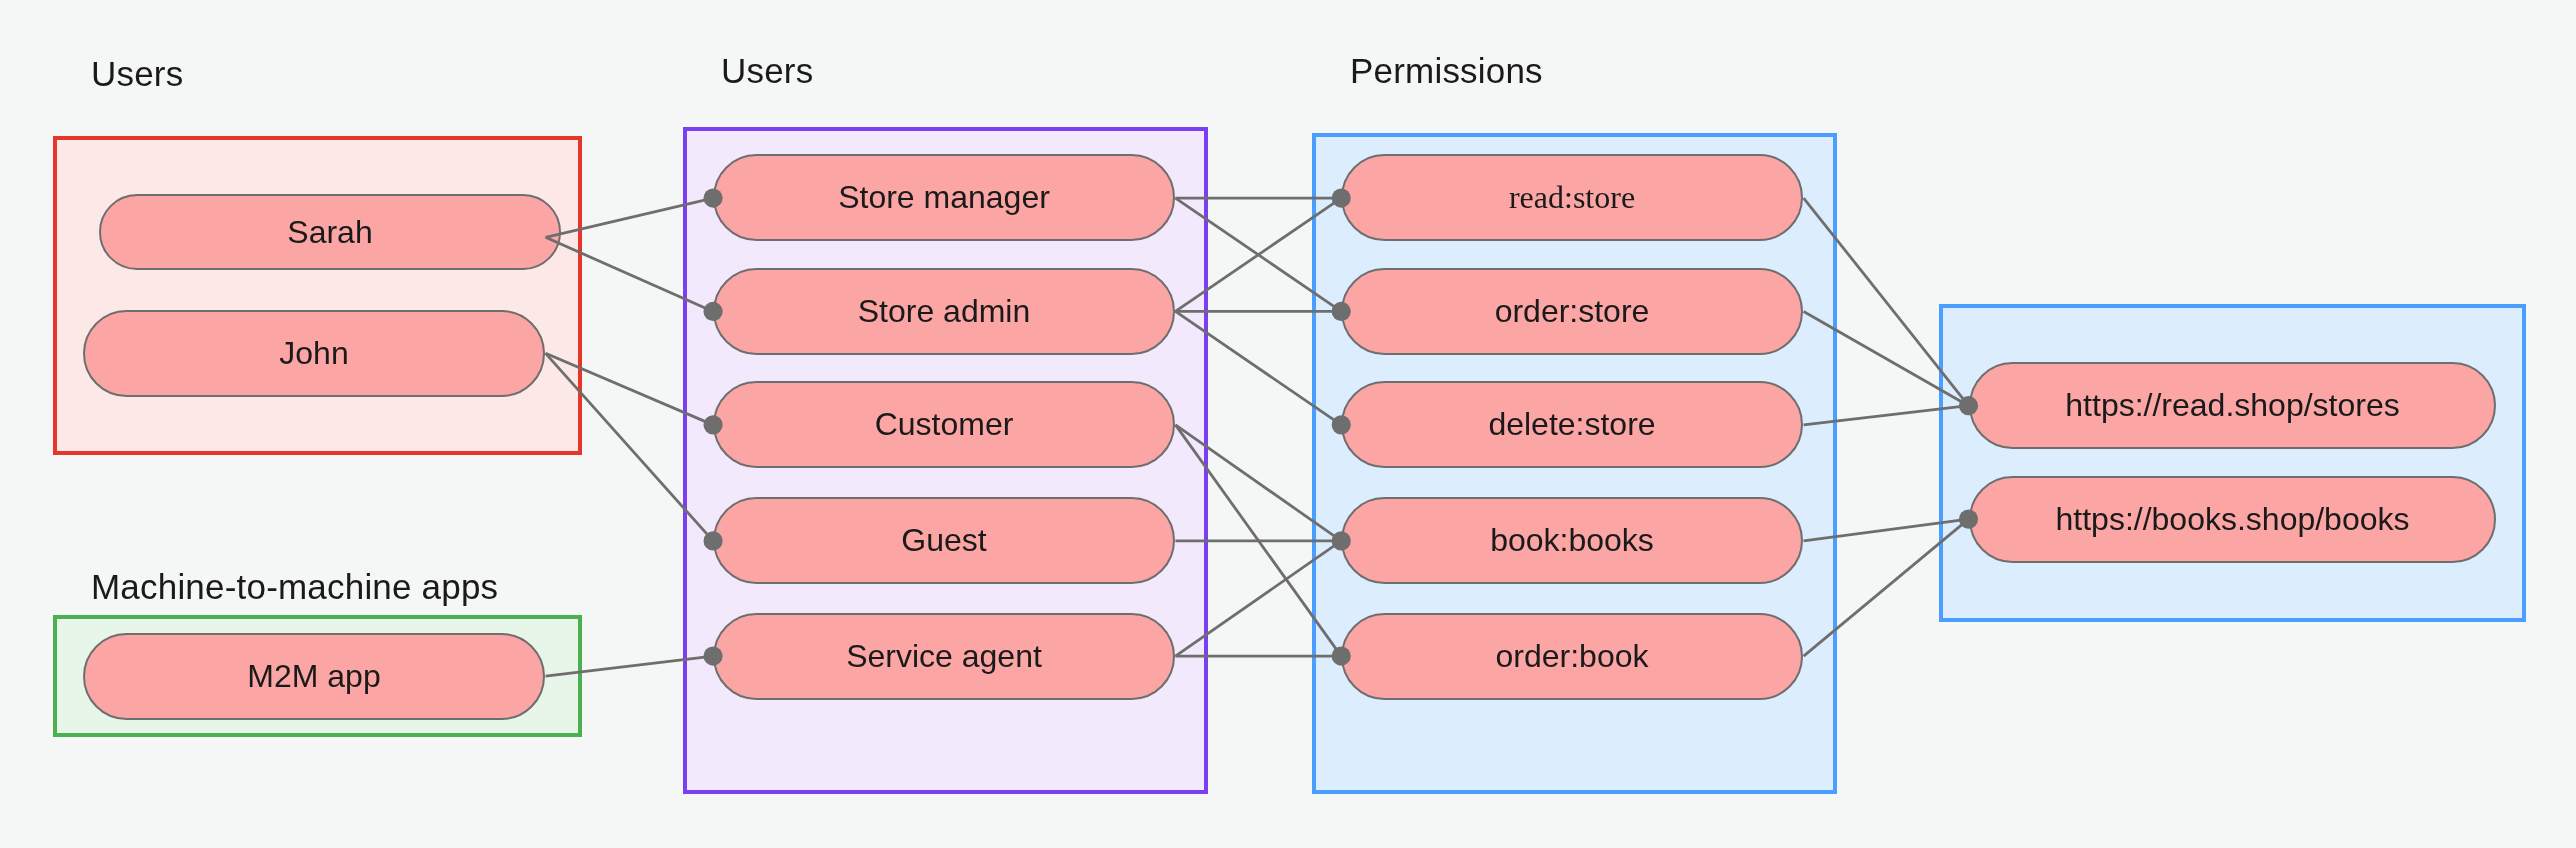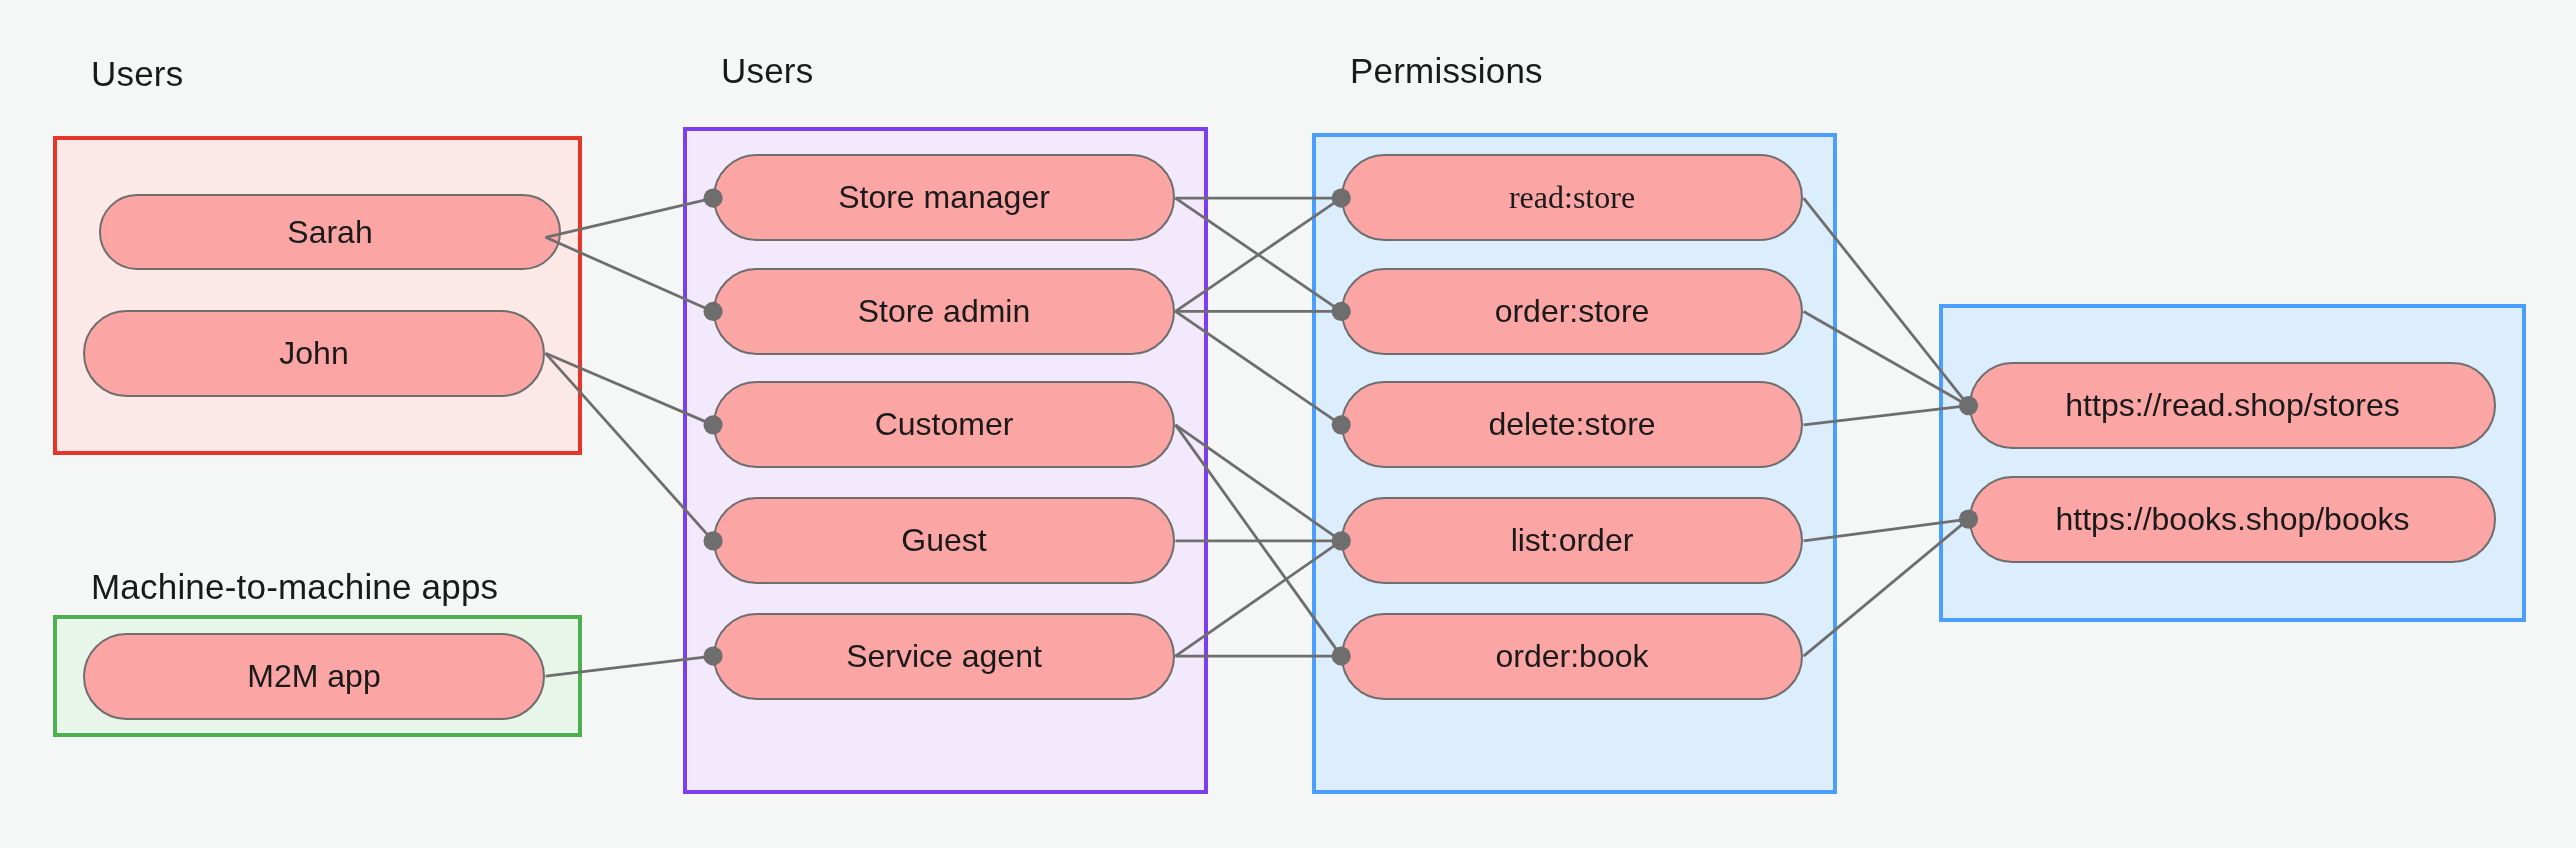--- a/index.html
+++ b/index.html
@@ -76,19 +76,19 @@
     <div class="node" style="left: 713px; top: 154px; width: 462px; height: 87px;">Store manager</div>
     <div class="node" style="left: 713px; top: 268px; width: 462px; height: 87px;">Store admin</div>
     <div class="node" style="left: 713px; top: 381px; width: 462px; height: 87px;">Customer</div>
     <div class="node" style="left: 713px; top: 497px; width: 462px; height: 87px;">Guest</div>
     <div class="node" style="left: 713px; top: 613px; width: 462px; height: 87px;">Service agent</div>
     <div class="group-label" style="left: 1312px; top: 51px;">Permissions</div>
     <div class="group" style="left: 1312px; top: 133px; width: 525px; height: 661px; border-color: rgb(74, 158, 255); background: rgb(220, 237, 253);"></div>
     <div class="node" style="left: 1341px; top: 154px; width: 462px; height: 87px; font-family: Liberation Serif, serif;">read:store</div>
     <div class="node" style="left: 1341px; top: 268px; width: 462px; height: 87px;">order:store</div>
     <div class="node" style="left: 1341px; top: 381px; width: 462px; height: 87px;">delete:store</div>
-    <div class="node" style="left: 1341px; top: 497px; width: 462px; height: 87px;">list:order</div>
+    <div class="node" style="left: 1341px; top: 497px; width: 462px; height: 87px;">book:books</div>
     <div class="node" style="left: 1341px; top: 613px; width: 462px; height: 87px;">order:book</div>
     <div class="group" style="left: 1939px; top: 304px; width: 587px; height: 318px; border-color: rgb(74, 158, 255); background: rgb(220, 237, 253);"></div>
     <div class="node" style="left: 1969px; top: 362px; width: 527px; height: 87px;">https://read.shop/stores</div>
     <div class="node" style="left: 1969px; top: 476px; width: 527px; height: 87px;">https://books.shop/books</div>
   </div>
 
 
 </body></html>

